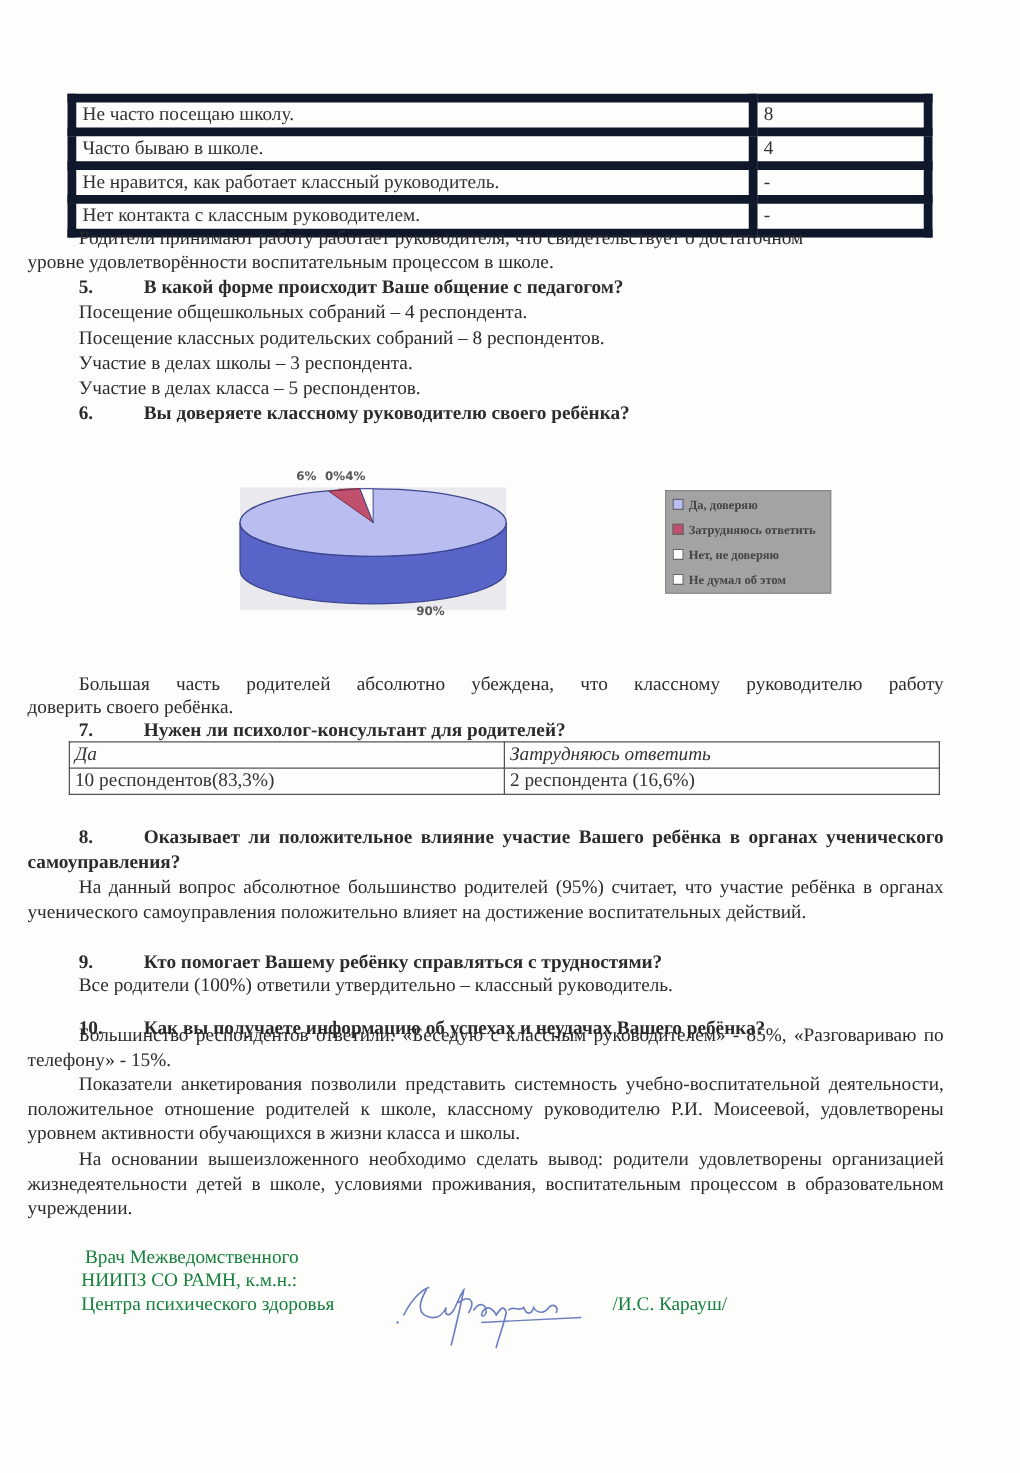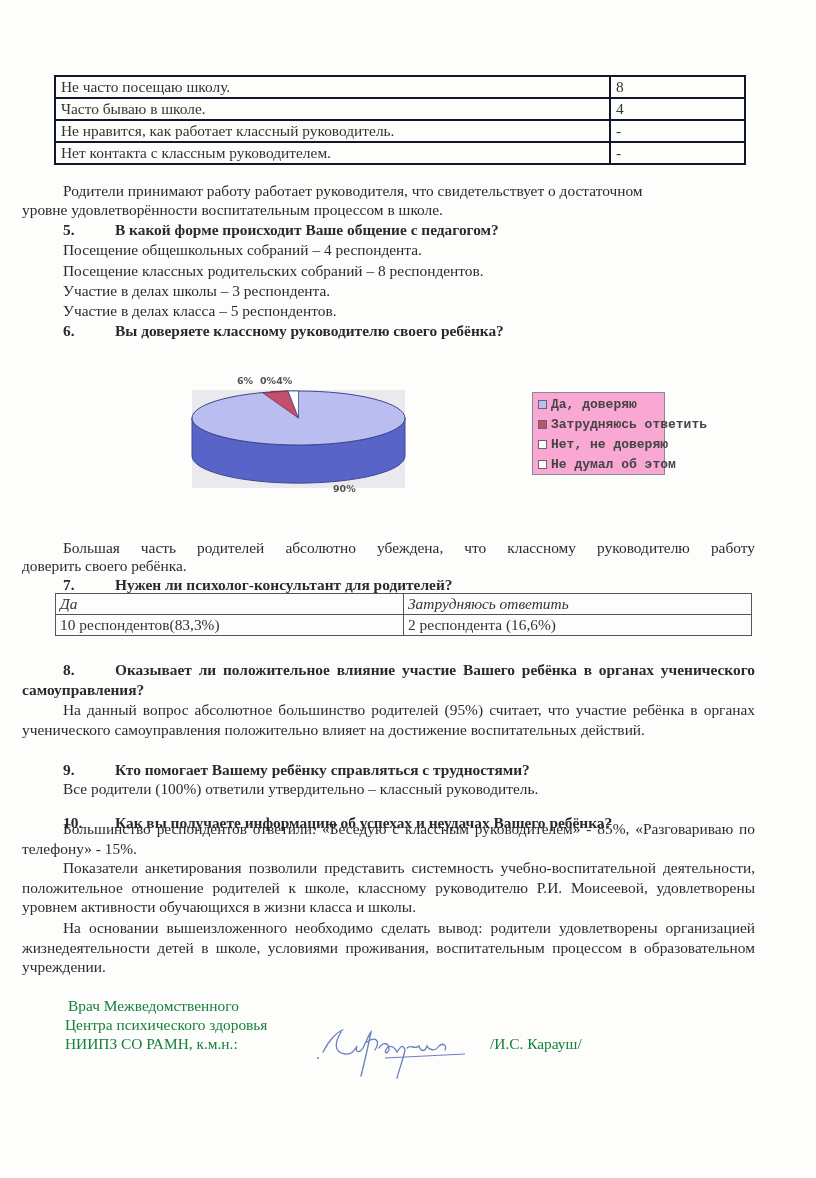--- a/index.html
+++ b/index.html
@@ -8,21 +8,21 @@
     background: #fdfdfc; color: #2b2b2b;
     font-family: "Liberation Serif", "DejaVu Serif", serif;
     font-size: 15.4px; line-height: 19.5px;
   }
   .abs { position: absolute; }
   table.t1 {
     position: absolute; left: 54px; top: 75px; width: 692px;
     border-collapse: collapse;
   }
   table.t1 td {
-    border: 2px solid #0f172a; padding: 0 0 0 5px; height: 20px; line-height: 20px;
+    border: 7px solid #0f172a; padding: 0 0 0 5px; height: 20px; line-height: 20px;
     font-size: 15.4px; color: #333; vertical-align: middle;
   }
   table.t1 td.val { width: 128px; }
   .para { position: absolute; left: 22px; width: 733px; text-align: justify; }
   .para .ind { display: inline-block; width: 41px; }
   .line { position: absolute; left: 63px; white-space: nowrap; }
   .q { position: absolute; left: 63px; white-space: nowrap; font-weight: bold; }
   .q .num { display: inline-block; width: 52px; }
   .qwrap { position: absolute; left: 22px; width: 733px; font-weight: bold; text-align: justify; }
   .qwrap .num { display: inline-block; width: 52px; margin-left: 41px; }
@@ -31,22 +31,22 @@
     border-collapse: collapse;
   }
   table.t2 td {
     border: 1px solid #555; padding: 0 0 0 4px; height: 20px; line-height: 20px; color: #333;
     width: 50%;
   }
   table.t2 tr.head td { font-style: italic; }
   .chart { position: absolute; left: 185px; top: 368px; width: 490px; height: 135px; }
   .legend {
     position: absolute; left: 532px; top: 392px; width: 131px; height: 81px;
-    border: 1px solid #8a8a8a; background: #f9a8d4;
-    font-family: Liberation Mono, monospace; font-size: 13px; color: #444; font-weight: bold;
+    border: 1px solid #8a8a8a; background: #a3a3a3;
+    font-family: Liberation Serif, serif; font-size: 10px; color: #444; font-weight: bold;
   }
   .legend .item { position: absolute; left: 5px; height: 12px; line-height: 12px; white-space: nowrap; }
   .legend .sw { display: inline-block; width: 7px; height: 7px; border: 1px solid #666; margin-right: 4px; vertical-align: -1px; }
   .sig { position: absolute; left: 65px; top: 996px; line-height: 19px; font-size: 15.4px; color: #15803d; }
 </style>
 </head>
 <body>
 
 <table class="t1">
   <tbody>
@@ -141,21 +141,21 @@
   <span class="num">10.</span><span>Как вы получаете информацию об успехах и неудачах Вашего ребёнка?</span>
 </div>
 <div class="para" style="top:819px;"><span class="ind"></span><span>Большинство респондентов ответили: «Беседую с классным руководителем» - 85%, «Разговариваю по телефону» - 15%.</span></div>
 
 <div class="para" style="top:858px;"><span class="ind"></span><span>Показатели анкетирования позволили представить системность учебно-воспитательной деятельности, положительное отношение родителей к школе, классному руководителю Р.И. Моисеевой, удовлетворены уровнем активности обучающихся в жизни класса и школы.</span></div>
 
 <div class="para" style="top:918px;"><span class="ind"></span><span>На основании вышеизложенного необходимо сделать вывод: родители удовлетворены организацией жизнедеятельности детей в школе, условиями проживания, воспитательным процессом в образовательном учреждении.</span></div>
 
 <div class="sig">
   <div style="padding-left:3px;">Врач Межведомственного</div>
+  <div>НИИПЗ СО РАМН, к.м.н.:</div>
   <div>Центра психического здоровья</div>
-  <div>НИИПЗ СО РАМН, к.м.н.:</div>
 </div>
 <svg class="abs" style="left:315px; top:1020px;" width="160" height="60" viewBox="0 0 160 60">
   <path d="M8 32 C 14 20, 22 12, 28 10 M26 12 C 20 22, 18 32, 30 34 C 36 35, 40 30, 42 26 C 40 32, 44 34, 48 28 M48 28 C 52 20, 54 14, 56 12 C 54 22, 50 40, 46 56 M52 22 C 60 16, 66 20, 60 30 M64 28 C 68 22, 74 22, 74 30 C 72 34, 68 34, 72 28 C 76 24, 80 28, 82 32 C 86 26, 88 24, 90 30 C 88 40, 84 50, 82 58 M92 28 C 96 24, 100 30, 104 26 C 106 32, 110 32, 112 26 C 114 30, 120 32, 124 26 C 128 22, 132 26, 130 30" fill="none" stroke="#6b7fc0" stroke-width="1.3" stroke-linecap="round"></path>
   <path d="M70 38 L150 34" fill="none" stroke="#6b7fc0" stroke-width="1.1"></path>
   <circle cx="3" cy="38" r="1" fill="#6b7fc0"></circle>
 </svg>
 <div class="abs" style="left:490px; top:1034px; white-space:nowrap; color:#15803d;">/И.С. Карауш/</div>
 
 </body></html>

